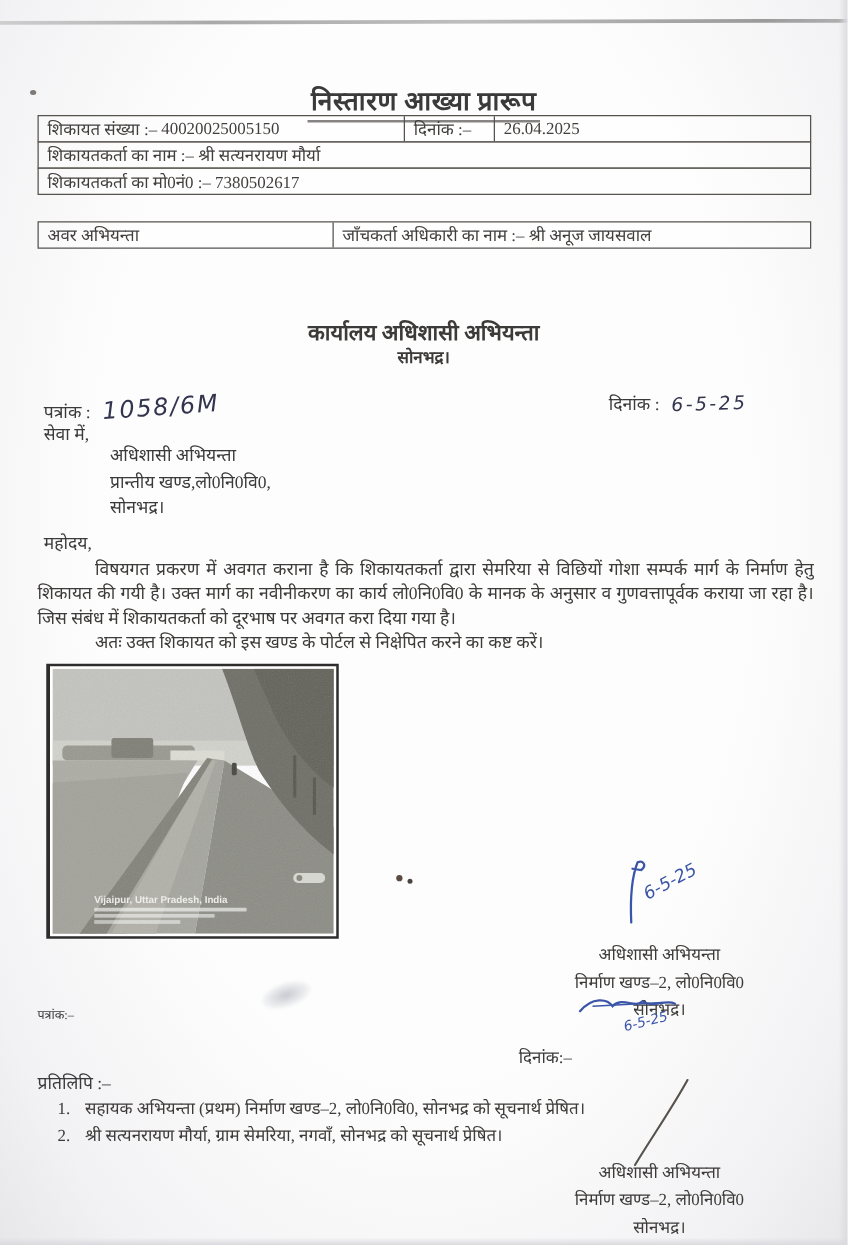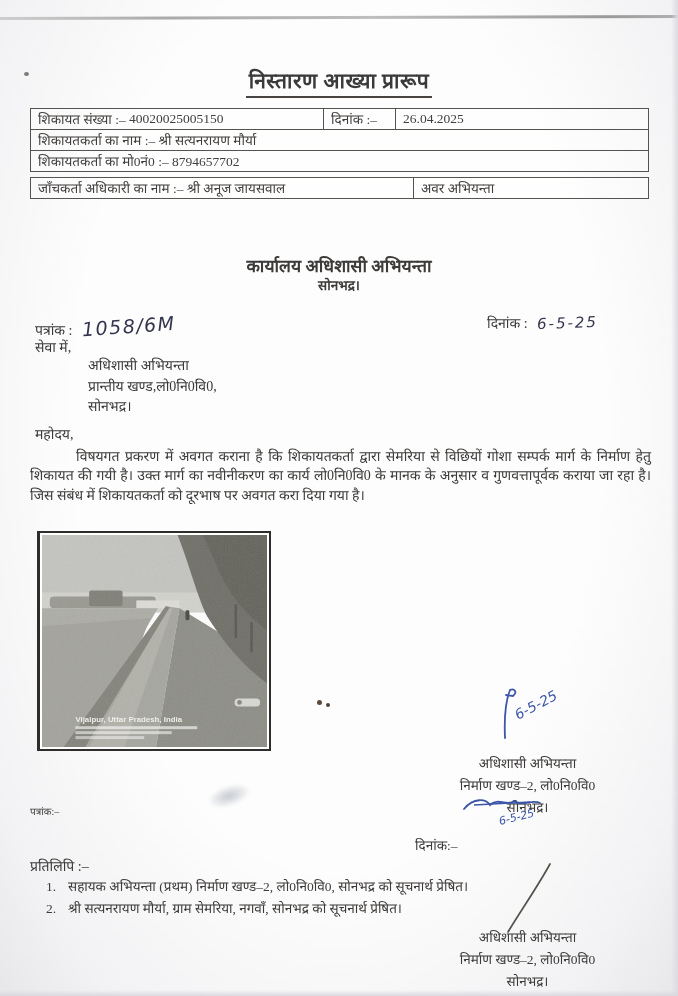--- a/index.html
+++ b/index.html
@@ -27,21 +27,21 @@
   .title{display:inline-block;font-size:21px;font-weight:bold;letter-spacing:.5px;
     border-bottom:2px solid #474442;padding:0 3px 2px;}
   
   .tbl{left:30px;width:619px;font-size:13.5px;color:#413f3d;}
   .row{display:flex;border:1px solid #56524d;margin-top:-1px;height:22px;align-items:stretch;box-sizing:border-box;background:rgba(255,255,255,.35);}
   .row:first-child{margin-top:0;}
   .cell{padding:0 7px;display:flex;align-items:center;box-sizing:border-box;white-space:nowrap;overflow:hidden;}
   .cell + .cell{border-left:1px solid #56524d;}
   .c-center{justify-content:center;}
   .grow{flex:1 1 auto;}
-  #tbl1{top:108px;} #tbl2{top:177px;} #tbl3{top:223px;}
+  #tbl1{top:92px;} #tbl2{top:177px;} #tbl3{top:223px;}
   
   .office{top:255px;left:0;width:100%;text-align:center;font-weight:bold;color:#3d3b39;}
   .office .l1{font-size:17.5px;line-height:22px;}
   .office .l2{font-size:13.5px;line-height:17px;}
   .office .l3{font-size:13.5px;line-height:17px;}
   .fs14{font-size:14px;}
   .patrank{top:317px;left:35px;}
   .dinank1{top:313px;left:487px;}
   .hand{font-family:"DejaVu Sans",sans-serif;font-style:italic;color:#33344e;display:inline-block;}
   .hand-big{font-size:19px;transform:rotate(-4deg) translateY(-2px);letter-spacing:1.5px;margin-left:6px;}
@@ -95,32 +95,32 @@
         <span>26.04.2025</span>
       </div>
     </div>
     <div class="row">
       <div class="cell grow">
         <span>शिकायतकर्ता का नाम :– श्री सत्यनरायण मौर्या</span>
       </div>
     </div>
     <div class="row">
       <div class="cell grow">
-        <span>शिकायतकर्ता का मो0नं0 :– 8794657702</span>
+        <span>शिकायतकर्ता का मो0नं0 :– 7380502617</span>
       </div>
     </div>
   </div>
 
   <div class="abs tbl" id="tbl2">
     <div class="row">
+      <div class="cell grow">
+        <span>अवर अभियन्ता</span>
+      </div>
       <div class="cell" style="flex:0 0 382px;">
         <span>जाँचकर्ता अधिकारी का नाम :– श्री अनूज जायसवाल</span>
-      </div>
-      <div class="cell grow">
-        <span>अवर अभियन्ता</span>
       </div>
     </div>
   </div>
 
 
   <div class="abs office">
     <div class="l1">कार्यालय अधिशासी अभियन्ता</div>
     <div class="l3">सोनभद्र।</div>
   </div>
 
@@ -137,20 +137,21 @@
   <div class="abs fs14 addressee">
     <div>अधिशासी अभियन्ता</div>
     <div>प्रान्तीय खण्ड,लो0नि0वि0,</div>
     <div>सोनभद्र।</div>
   </div>
 
   <div class="abs fs14 salutation">महोदय,</div>
 
   <div class="abs fs14 bodytext">
     <p>विषयगत प्रकरण में अवगत कराना है कि शिकायतकर्ता द्वारा सेमरिया से विछियों गोशा सम्पर्क मार्ग के निर्माण हेतु शिकायत की गयी है। उक्त मार्ग का नवीनीकरण का कार्य लो0नि0वि0 के मानक के अनुसार व गुणवत्तापूर्वक कराया जा रहा है। जिस संबंध में शिकायतकर्ता को दूरभाष पर अवगत करा दिया गया है।</p>
+    <p>अतः उक्त शिकायत को इस खण्ड के पोर्टल से निक्षेपित करने का कष्ट करें।</p>
   </div>
 
   <div class="abs photo-frame">
     <svg viewBox="0 0 229 214" preserveAspectRatio="none">
       <defs>
         <filter id="grain" x="0" y="0" width="100%" height="100%">
           <feTurbulence type="fractalNoise" baseFrequency="0.9" numOctaves="2" stitchTiles="stitch"></feTurbulence>
           <feColorMatrix type="saturate" values="0"></feColorMatrix>
         </filter>
       </defs>

